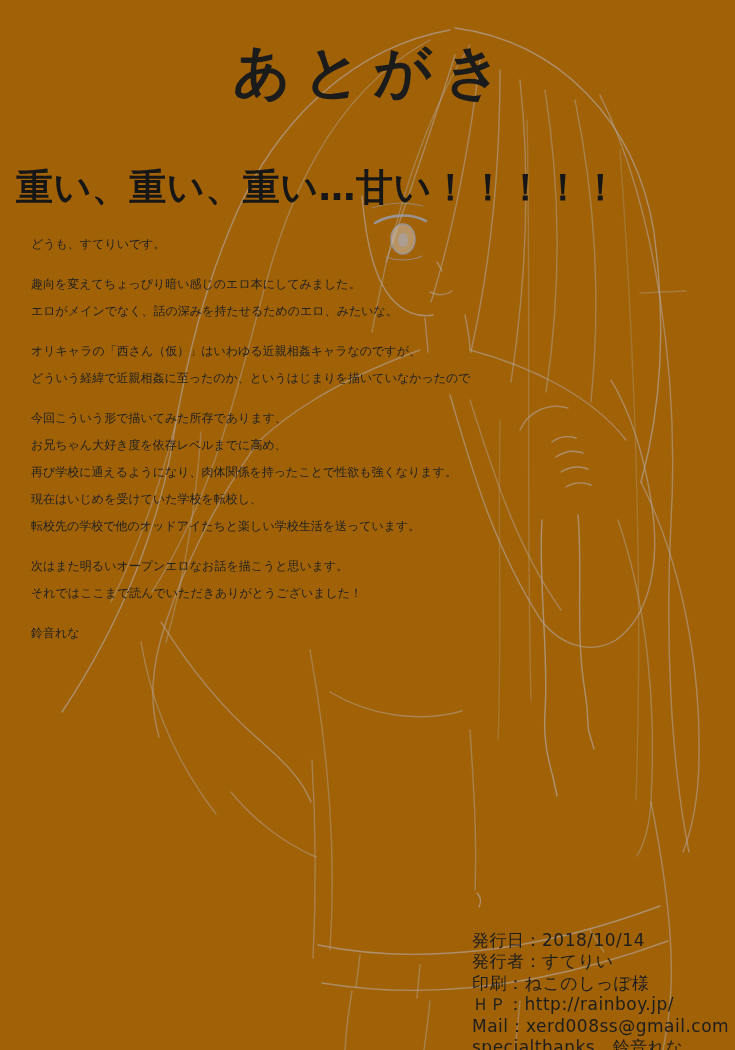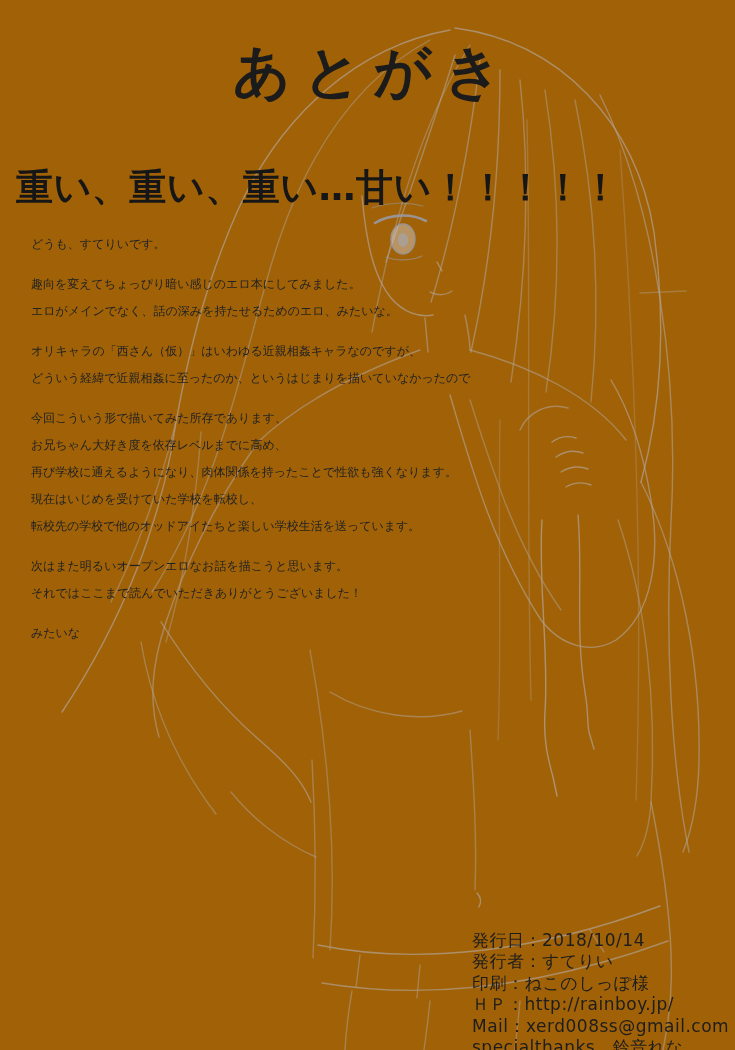--- a/index.html
+++ b/index.html
@@ -142,21 +142,21 @@
       <div class="line">お兄ちゃん大好き度を依存レベルまでに高め、</div>
       <div class="line">再び学校に通えるようになり、肉体関係を持ったことで性欲も強くなります。</div>
       <div class="line">現在はいじめを受けていた学校を転校し、</div>
       <div class="line">転校先の学校で他のオッドアイたちと楽しい学校生活を送っています。</div>
     </div>
     <div class="para">
       <div class="line">次はまた明るいオープンエロなお話を描こうと思います。</div>
       <div class="line">それではここまで読んでいただきありがとうございました！</div>
     </div>
     <div class="para" id="signature">
-      <div class="line">みたいな</div>
+      <div class="line">鈴音れな</div>
     </div>
   </div>
 
   <div id="colophon" class="txt">
     <div class="line">発行日：2018/10/14</div>
     <div class="line">発行者：すてりい</div>
     <div class="line">印刷：ねこのしっぽ様</div>
     <div class="line">ＨＰ：http://rainboy.jp/</div>
     <div class="line">Mail：xerd008ss@gmail.com</div>
     <div class="line">specialthanks　鈴音れな</div>

